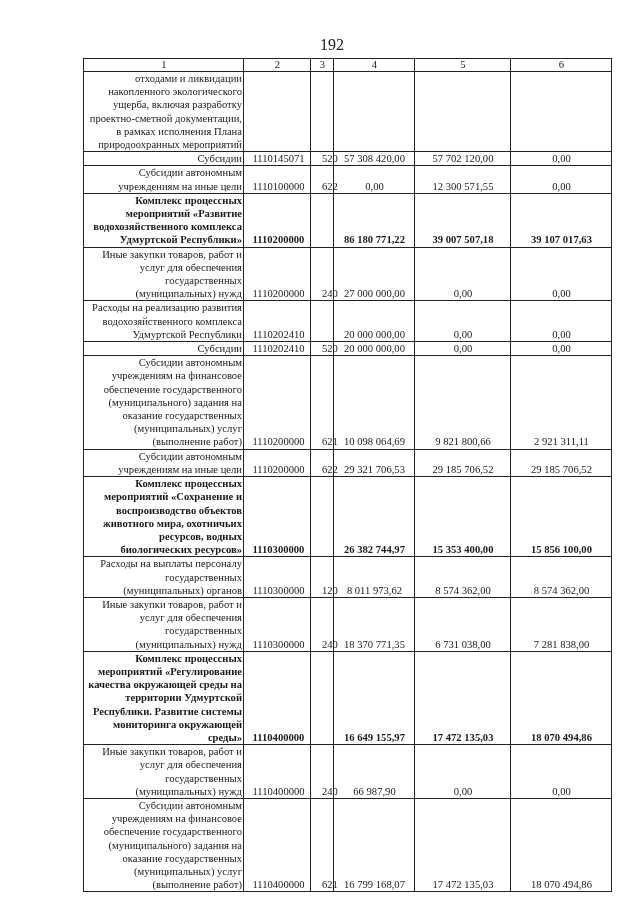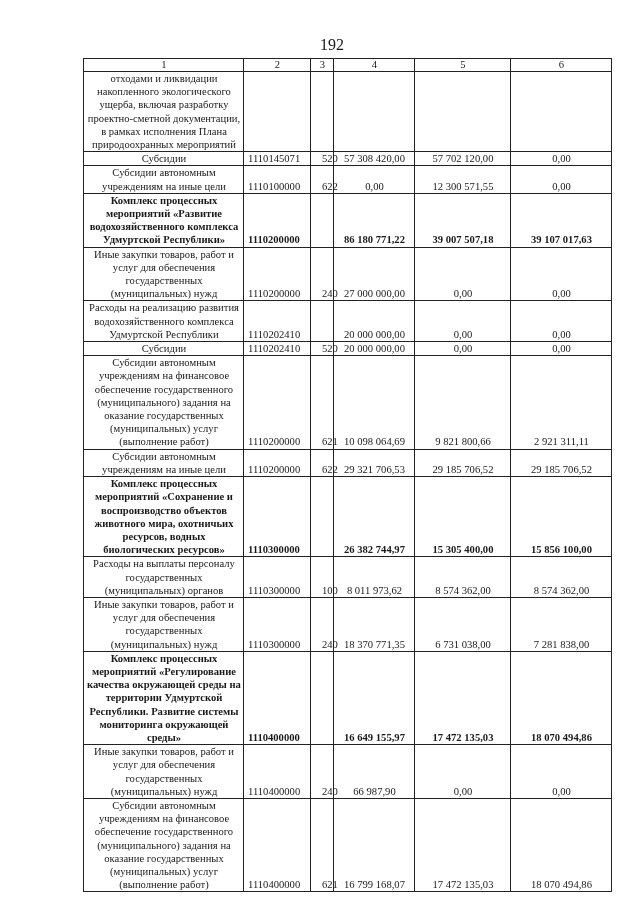--- a/index.html
+++ b/index.html
@@ -5,22 +5,22 @@
   html, body { margin:0; padding:0; background:#fff; }
   body { width:640px; height:905px; position:relative; overflow:hidden;
          font-family:"Liberation Serif", "DejaVu Serif", serif; color:#1a1a1a; }
   .page-num { position:absolute; top:36px; left:12px; width:640px; text-align:center; font-size:16px; }
   table { position:absolute; left:83px; top:58px; border-collapse:collapse; table-layout:fixed;
           width:528px; font-size:10.6px; line-height:13.2px; }
   col.c1 { width:160px; } col.c2 { width:67px; } col.c3 { width:23px; }
   col.c4 { width:81px; } col.c5 { width:96px; } col.c6 { width:101px; }
   td, th { border:1px solid #222; padding:0 1px 0 2px; vertical-align:bottom; }
   th { font-weight:normal; text-align:center; height:12px; line-height:12px; }
-  td.txt { text-align:center; white-space:pre-line; }
-  td.code { text-align:left; padding-left:4px;margin-top:20px; }
+  td.txt { text-align:right; white-space:pre-line; }
+  td.code { text-align:center; padding-left:4px;margin-top:20px; }
   td.kvr { text-align:left; padding-left:11px; }
   td.num { text-align:center; }
   tr.bold td { font-weight:bold; }
 </style>
 </head>
 <body>
 
 <div class="page-num">192</div>
 
 <table>
@@ -139,29 +139,29 @@
       <tr class="bold">
         <td class="txt">Комплекс процессных
 мероприятий «Сохранение и
 воспроизводство объектов
 животного мира, охотничьих
 ресурсов, водных
 биологических ресурсов»</td>
         <td class="code">1110300000</td>
         <td class="kvr"></td>
         <td class="num">26 382 744,97</td>
-        <td class="num">15 305 400,00</td>
+        <td class="num">15 353 400,00</td>
         <td class="num">15 856 100,00</td>
       </tr>
       <tr>
         <td class="txt">Расходы на выплаты персоналу
 государственных
 (муниципальных) органов</td>
         <td class="code">1110300000</td>
-        <td class="kvr">100</td>
+        <td class="kvr">120</td>
         <td class="num">8 011 973,62</td>
         <td class="num">8 574 362,00</td>
         <td class="num">8 574 362,00</td>
       </tr>
       <tr>
         <td class="txt">Иные закупки товаров, работ и
 услуг для обеспечения
 государственных
 (муниципальных) нужд</td>
         <td class="code">1110300000</td>

